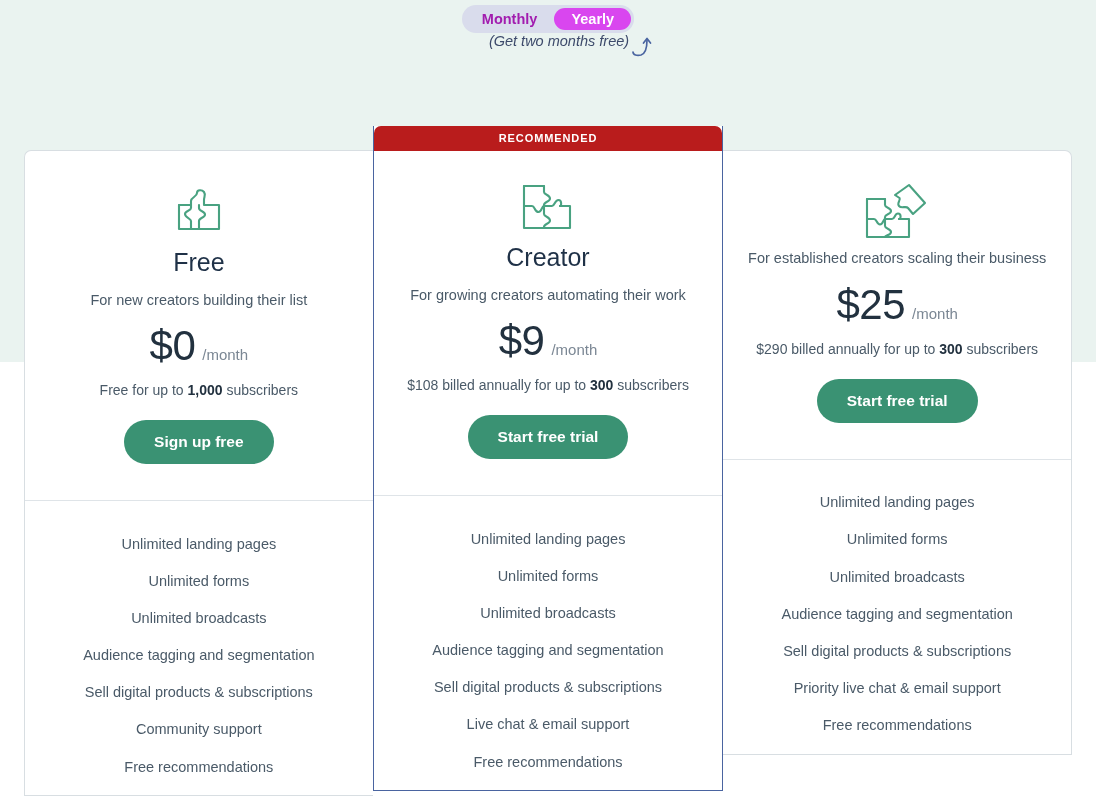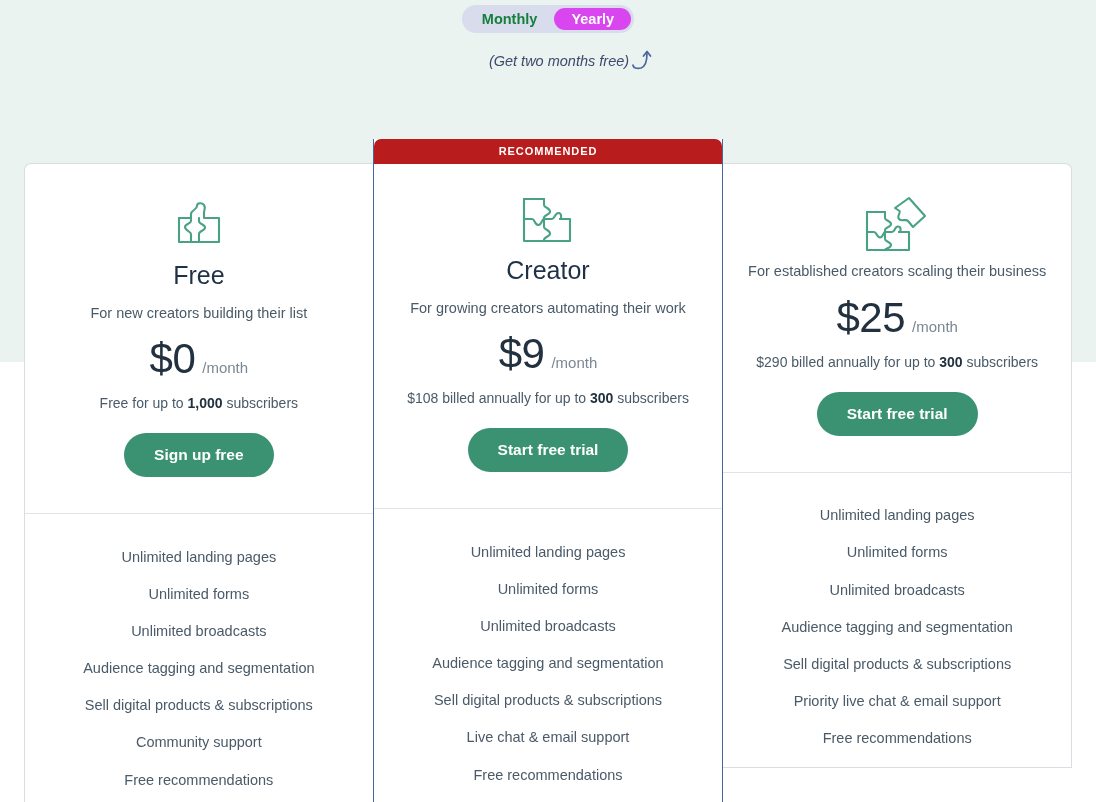--- a/index.html
+++ b/index.html
@@ -34,36 +34,35 @@
   .toggle {
     display: flex; align-items: center;
     background: #d9dcec;
     border-radius: 999px;
     padding: 3px;
     height: 28px;
   }
   .toggle-opt {
     font-size: 14.5px;
     font-weight: bold;
-    color: #15803d;
+    color: #a21caf;
     padding: 0 17px;
     line-height: 22px;
     border-radius: 999px;
     cursor: pointer;
     white-space: nowrap;
   }
   .toggle-opt.active {
     background: #d946ef;
     color: #ffffff;
   }
 
   .note-row {
-    display: flex; justify-content: center; align-items: center;
+    display: flex; justify-content: center; 
     gap: 2px;
-    margin-top: 13px;
     padding-left: 46px;
   }
   .note-text {
     font-style: italic;
     font-size: 14.5px;
     color: #3d4a6b;
   }
   .note-arrow { display: block; }
 
   

